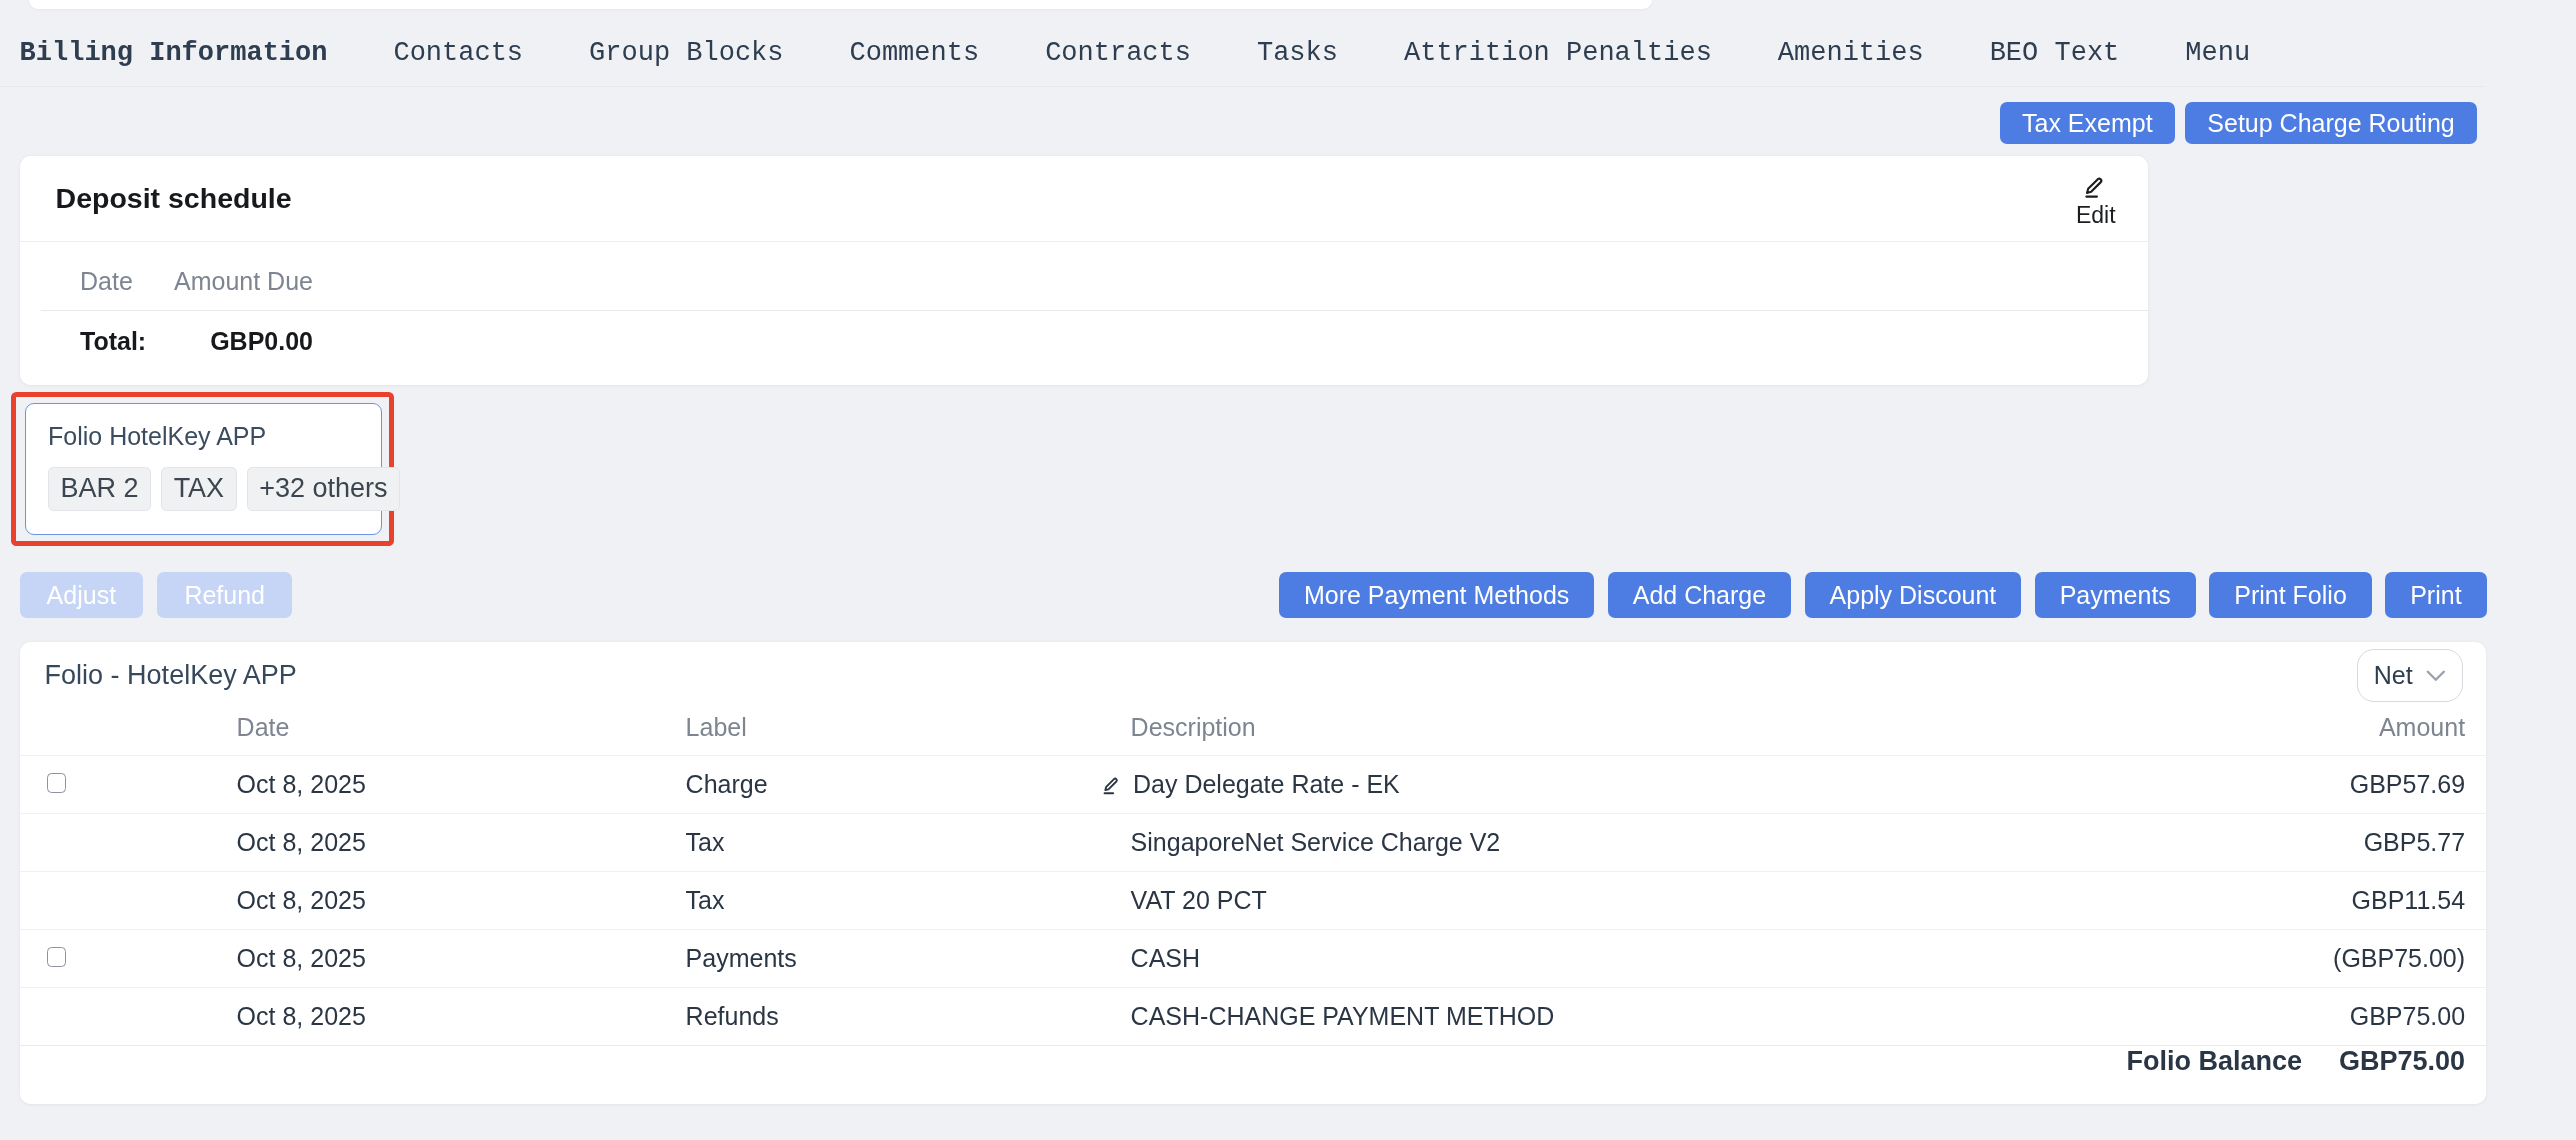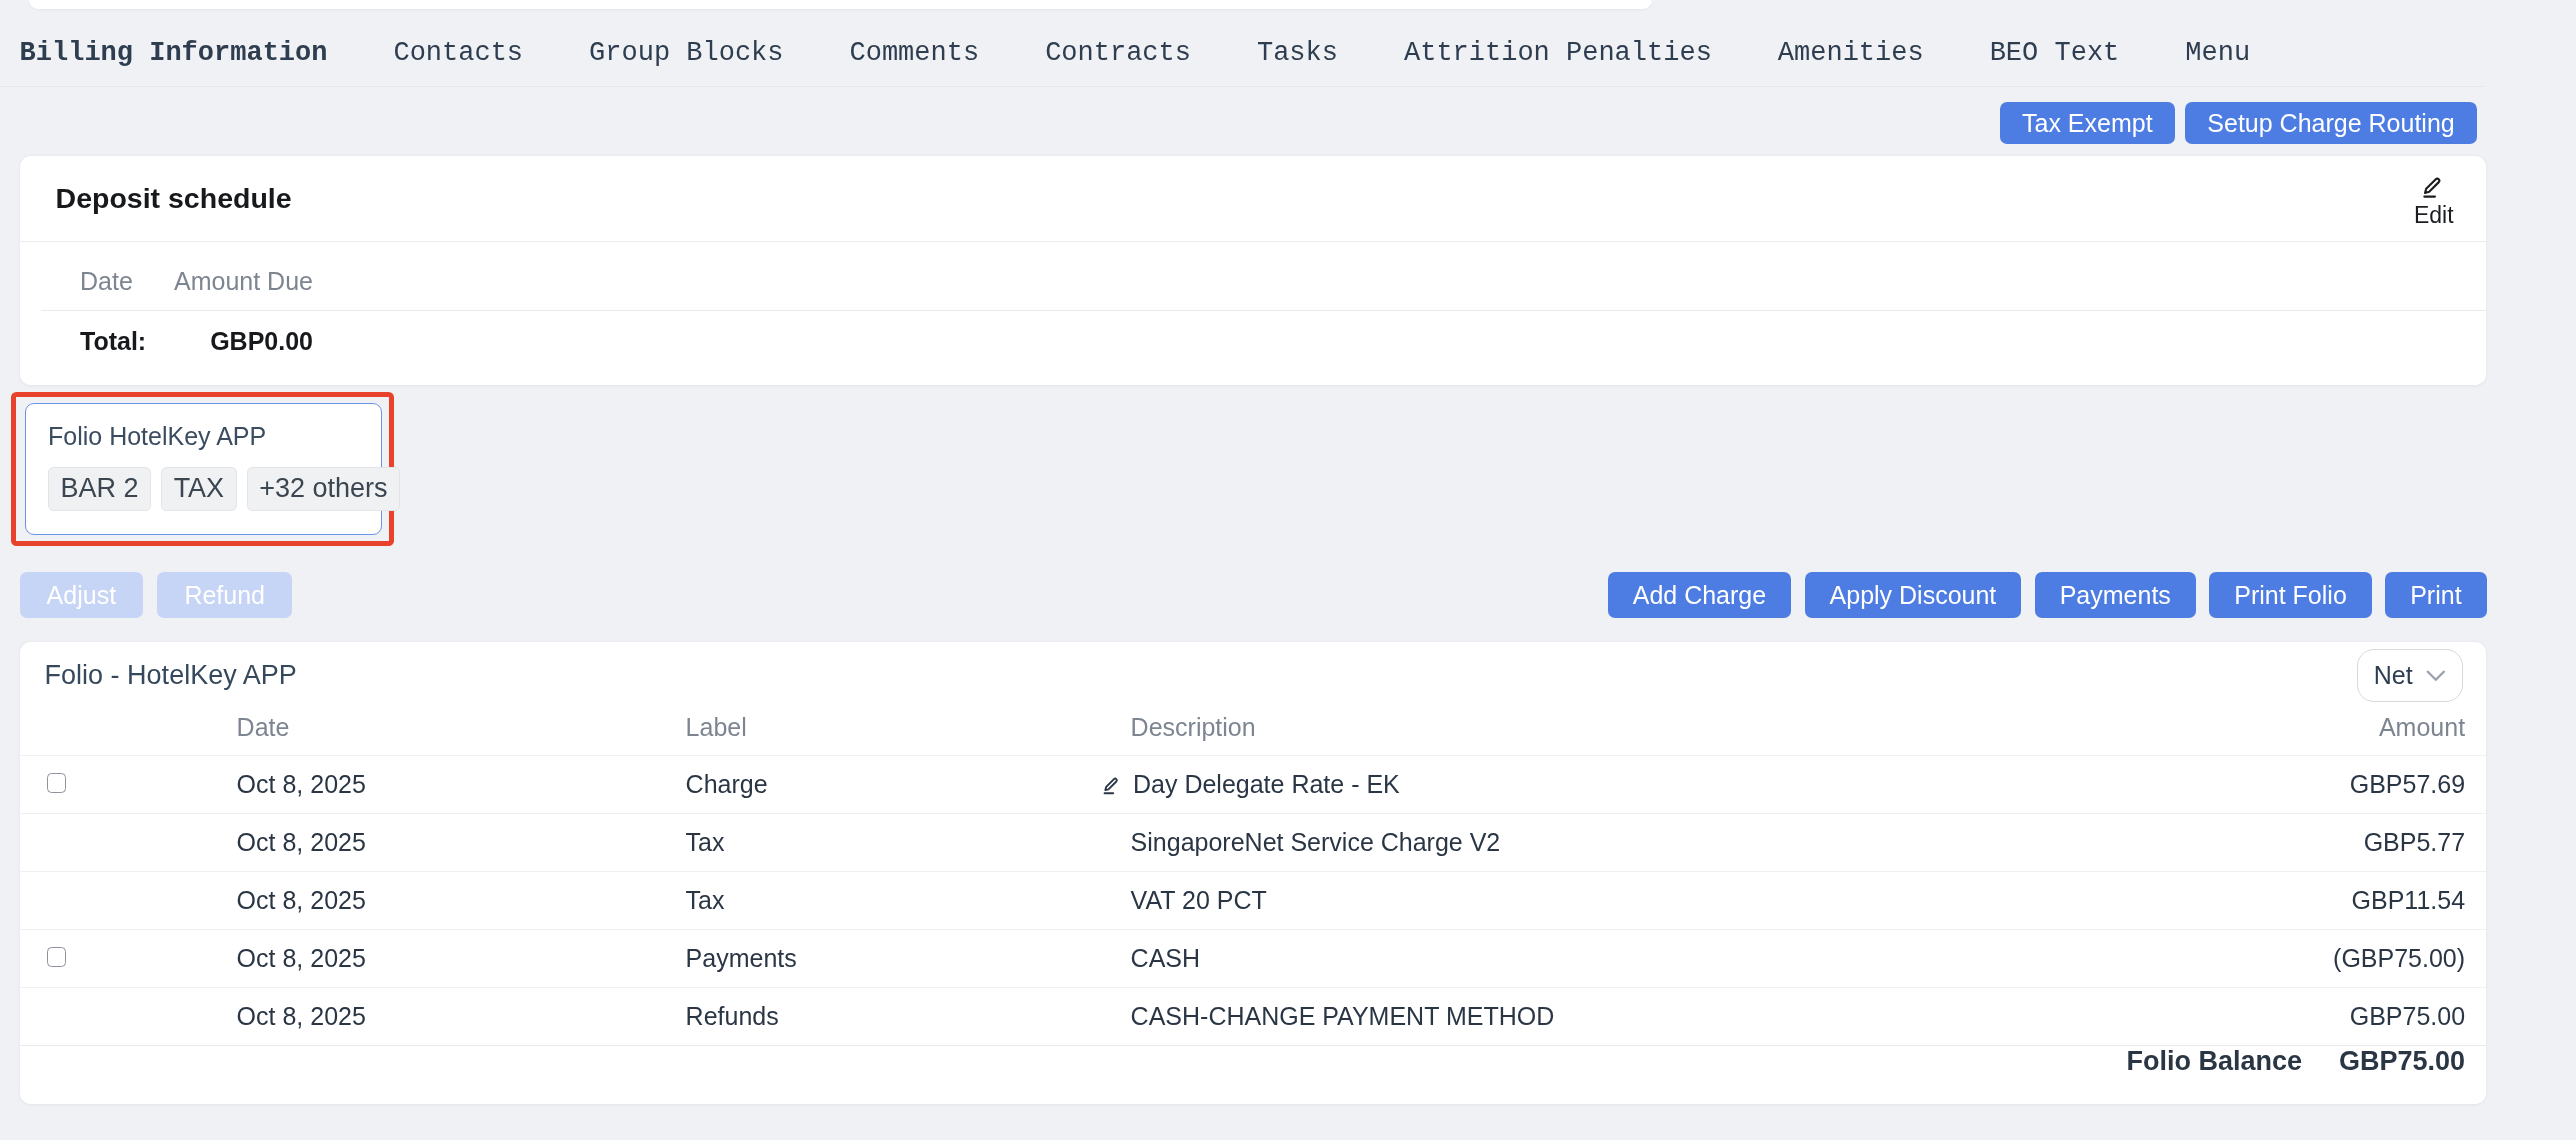--- a/index.html
+++ b/index.html
@@ -26,21 +26,21 @@
   .tab.active { font-weight:700; }
   
   .header-actions { position:absolute; top:102px; left:2000px; display:flex; gap:10.7px; }
   .btn { border:none; border-radius:7.1px; font-family:inherit; font-size:25px;
          display:inline-flex; align-items:center; justify-content:center; white-space:nowrap; cursor:pointer; }
   .btn-primary { background:#4d7ce2; color:#ffffff; height:42px; padding:0 22px; }
   .btn-action  { background:#4d7ce2; color:#ffffff; height:46px; padding:0 25px; }
   .btn-disabled{ background:#c6d4f6; color:#ffffff; height:46px; padding:0 27px; cursor:default; }
   
   .card { background:#ffffff; border-radius:10.7px; box-shadow:0 0.9px 3.6px rgba(20,30,50,.06); }
-  .deposit-card { position:absolute; left:19.6px; top:156px; width:2466px; height:229px; }
+  .deposit-card { position:absolute; left:19.6px; top:156px; width:2128px; height:229px; }
   .deposit-header { height:86px; border-bottom:0.9px solid #ecedf0; display:flex; align-items:center; padding:0 36px; position:relative; }
   .deposit-title { font-size:28.5px; font-weight:700; color:#17191c; }
   .edit-btn { position:absolute; right:32px; top:16px; display:flex; flex-direction:column; align-items:center; gap:2.7px;
               color:#1b1d20; font-size:23px; cursor:pointer; }
   .mini-table { margin:25px 0 0 21.4px; font-size:25px; }
   .mini-head, .mini-row { display:grid; grid-template-columns:112px 160px; }
   .mini-head { color:#7d8591; padding-bottom:14.3px; border-bottom:0.9px solid #e7e9ec; }
   .mini-row  { padding-top:16px; font-weight:700; color:#17191c; }
   .mini-c1 { padding-left:39px; }
   .mini-c2 { text-align:right; }
@@ -135,20 +135,21 @@
     <span class="chip">+32 others</span>
   </div>
 </div>
 
 <div class="action-row">
   <div class="action-left">
     <button class="btn btn-disabled">Adjust</button>
     <button class="btn btn-disabled">Refund</button>
   </div>
   <div class="action-right">
+    <button class="btn btn-action">More Payment Methods</button>
     <button class="btn btn-action">Add Charge</button>
     <button class="btn btn-action">Apply Discount</button>
     <button class="btn btn-action">Payments</button>
     <button class="btn btn-action">Print Folio</button>
     <button class="btn btn-action">Print</button>
   </div>
 </div>
 
 <section class="card folio-card">
   <div class="folio-header">

